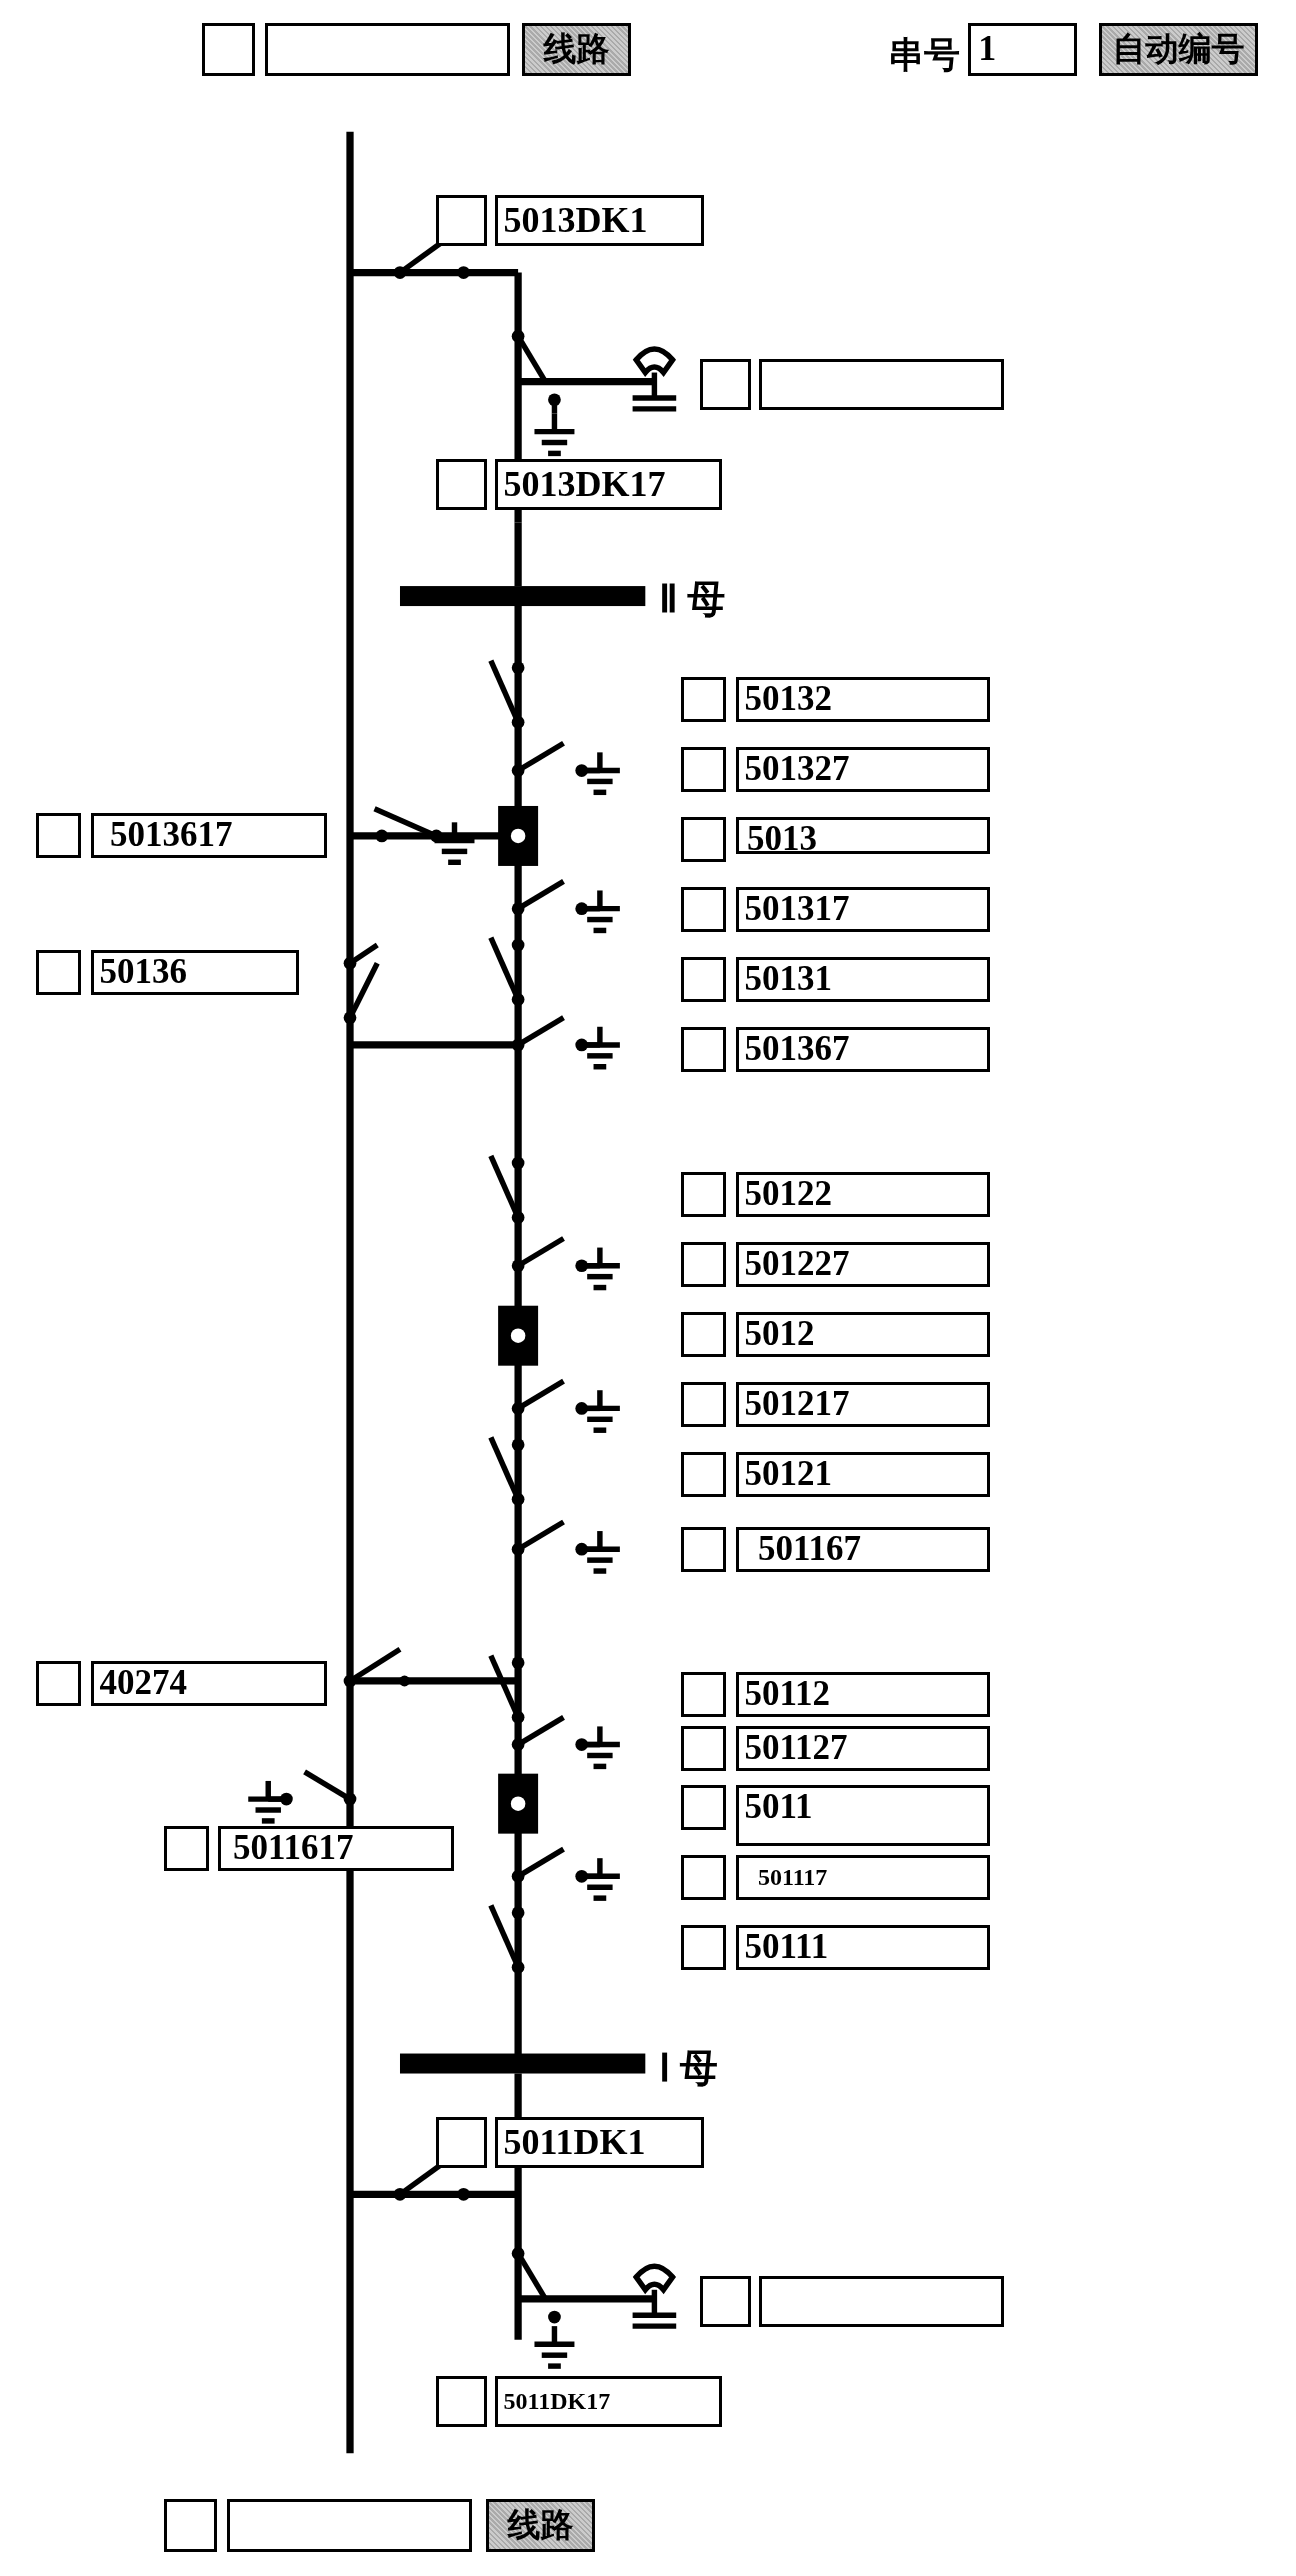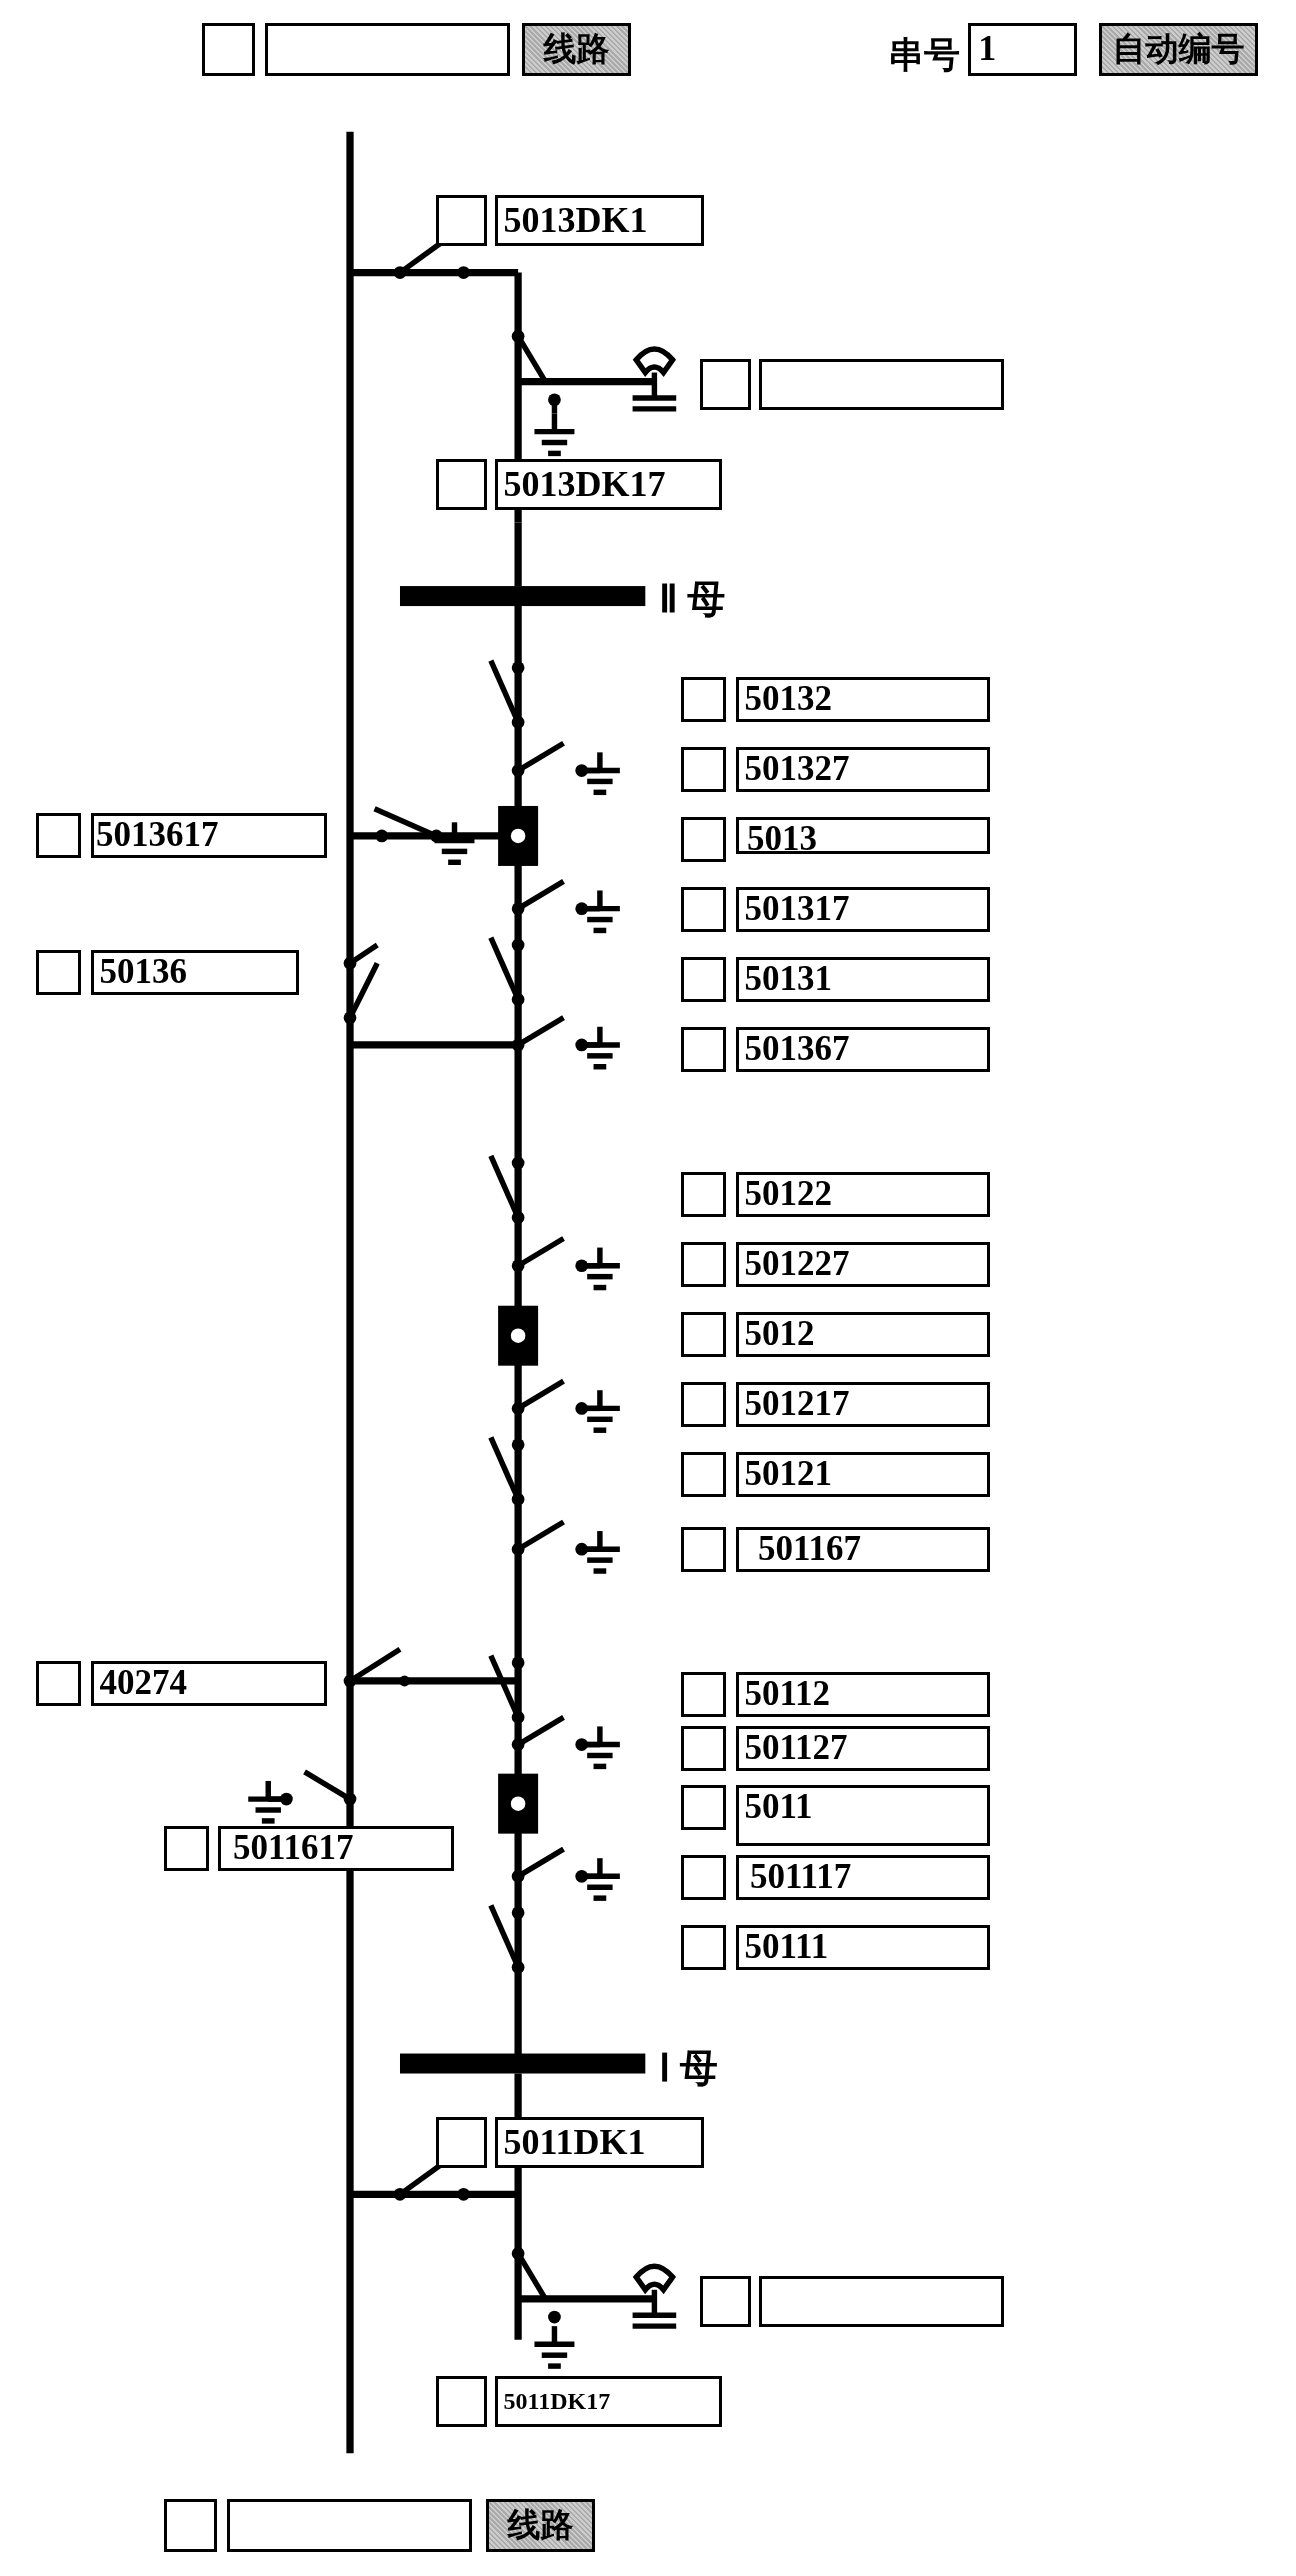--- a/index.html
+++ b/index.html
@@ -244,21 +244,21 @@
   <div class="input-box" style="left:681px; top:887px; width:45px; height:45px;"></div>
   <div class="input-box" style="left:736px; top:887px; width:254px; height:45px; font-size:35px; padding-left:5.5px; line-height:38px;"><span>501317</span></div>
 
   <div class="input-box" style="left:681px; top:957px; width:45px; height:45px;"></div>
   <div class="input-box" style="left:736px; top:957px; width:254px; height:45px; font-size:35px; padding-left:5.5px; line-height:38px;"><span>50131</span></div>
 
   <div class="input-box" style="left:681px; top:1027px; width:45px; height:45px;"></div>
   <div class="input-box" style="left:736px; top:1027px; width:254px; height:45px; font-size:35px; padding-left:5.5px; line-height:38px;"><span>501367</span></div>
 
   <div class="input-box" style="left:36px; top:813px; width:45px; height:45px;"></div>
-  <div class="input-box" style="left:91px; top:813px; width:236px; height:45px; font-size:35px; padding-left:2px; line-height:38px;"><span>5013617</span></div>
+  <div class="input-box" style="left:91px; top:813px; width:236px; height:45px; font-size:35px; padding-left:16px; line-height:38px;"><span>5013617</span></div>
 
   <div class="input-box" style="left:36px; top:950px; width:45px; height:45px;"></div>
   <div class="input-box" style="left:91px; top:950px; width:208px; height:45px; font-size:35px; padding-left:5.5px; line-height:38px;"><span>50136</span></div>
 
   <div class="input-box" style="left:681px; top:1172px; width:45px; height:45px;"></div>
   <div class="input-box" style="left:736px; top:1172px; width:254px; height:45px; font-size:35px; padding-left:5.5px; line-height:38px;"><span>50122</span></div>
 
   <div class="input-box" style="left:681px; top:1242px; width:45px; height:45px;"></div>
   <div class="input-box" style="left:736px; top:1242px; width:254px; height:45px; font-size:35px; padding-left:5.5px; line-height:38px;"><span>501227</span></div>
 
@@ -283,21 +283,21 @@
   <div class="input-box" style="left:681px; top:1672px; width:45px; height:45px;"></div>
   <div class="input-box" style="left:736px; top:1672px; width:254px; height:45px; font-size:35px; padding-left:5.5px; line-height:38px;"><span>50112</span></div>
 
   <div class="input-box" style="left:681px; top:1726px; width:45px; height:45px;"></div>
   <div class="input-box" style="left:736px; top:1726px; width:254px; height:45px; font-size:35px; padding-left:5.5px; line-height:38px;"><span>501127</span></div>
 
   <div class="input-box" style="left:681px; top:1785px; width:45px; height:45px;"></div>
   <div class="input-box" style="left:736px; top:1785px; width:254px; height:61px; font-size:35px; padding-left:5.5px; line-height:38px;"><span>5011</span></div>
 
   <div class="input-box" style="left:681px; top:1855px; width:45px; height:45px;"></div>
-  <div class="input-box" style="left:736px; top:1855px; width:254px; height:45px; font-size:35px; padding-left:11px; line-height:38px;"><span>501117</span></div>
+  <div class="input-box" style="left:736px; top:1855px; width:254px; height:45px; font-size:24px; padding-left:19px; line-height:38px;"><span>501117</span></div>
 
   <div class="input-box" style="left:681px; top:1925px; width:45px; height:45px;"></div>
   <div class="input-box" style="left:736px; top:1925px; width:254px; height:45px; font-size:35px; padding-left:5.5px; line-height:38px;"><span>50111</span></div>
 
   <div class="input-box" style="left:436px; top:2117px; width:51px; height:51px;"></div>
   <div class="input-box" style="left:495px; top:2117px; width:209px; height:51px; font-size:36px; padding-left:5.5px; line-height:44px;"><span>5011DK1</span></div>
 
   <div class="input-box" style="left:700px; top:2276px; width:51px; height:51px;"></div>
   <div class="input-box" style="left:759px; top:2276px; width:245px; height:51px;"></div>
 

